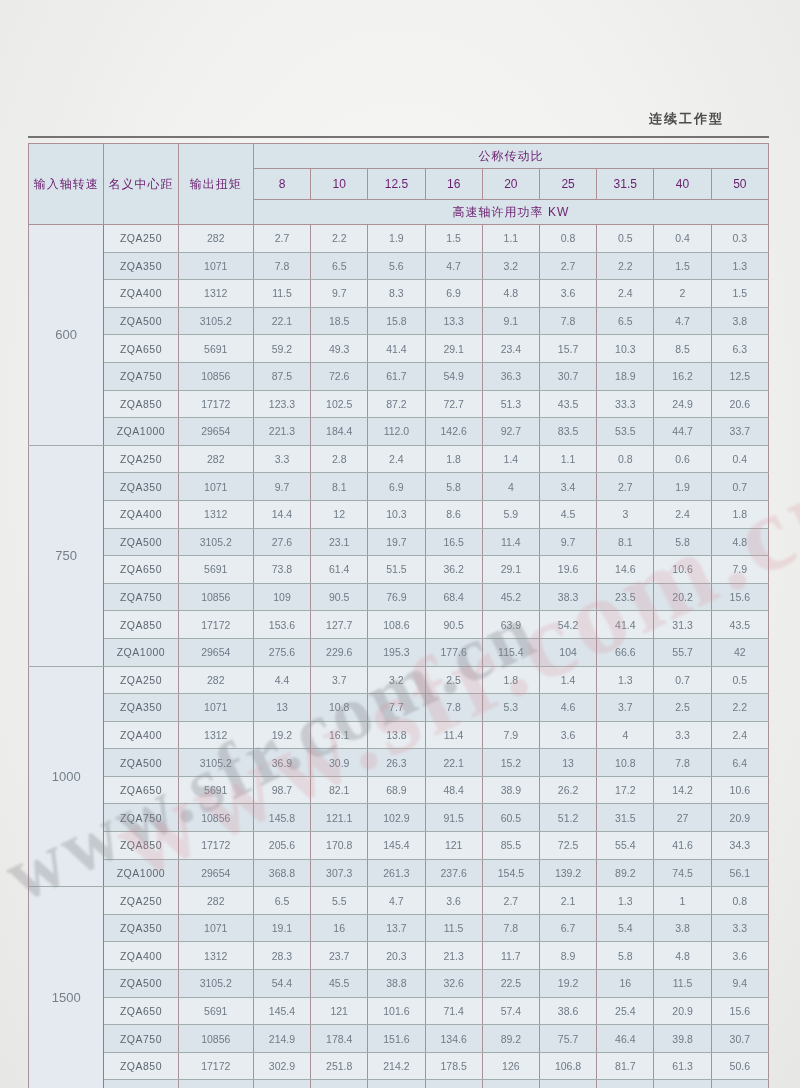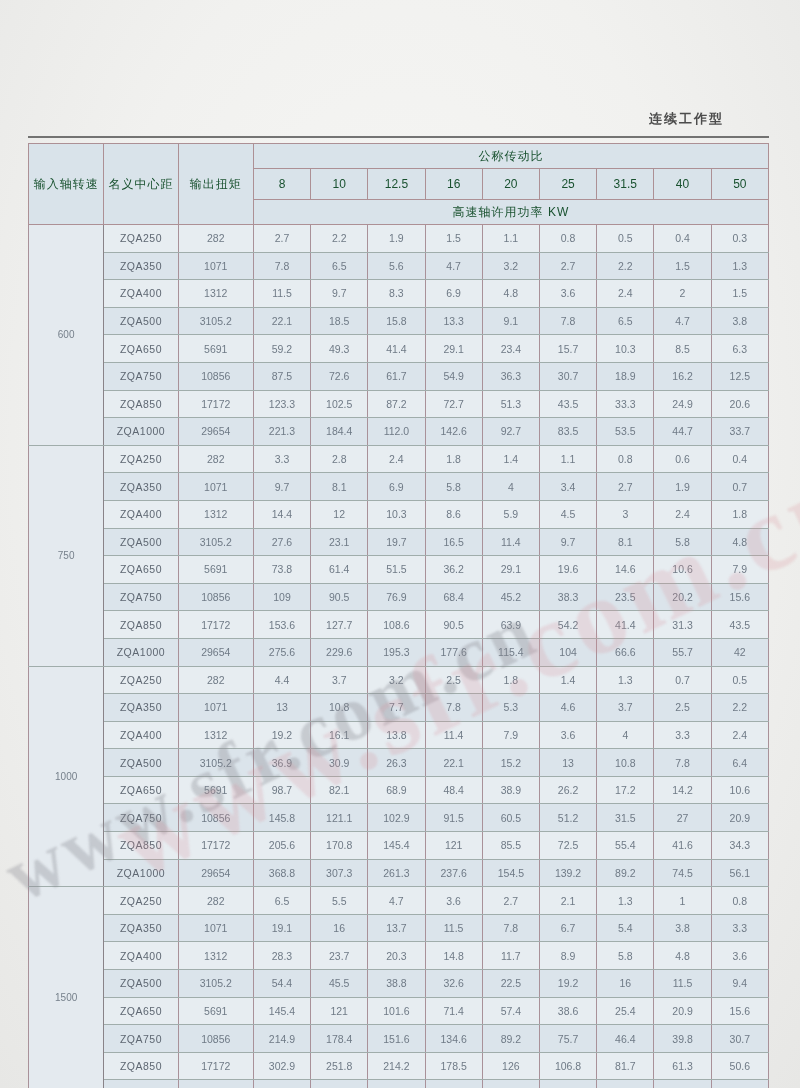--- a/index.html
+++ b/index.html
@@ -25,33 +25,33 @@
     border-collapse:collapse;table-layout:fixed;
     border:1.5px solid #8a8388;
     background:#e2eaf0;
   }
   .spec th,.spec td{
     padding:0;margin:0;text-align:center;vertical-align:middle;
     font-weight:normal;overflow:hidden;white-space:nowrap;
   }
   .spec th{
     border:1px solid #b08f95;background:#d8e3eb;
-    color:#14532d;font-size:12px;
+    color:#701a75;font-size:12px;
   }
   .spec td{
     border-left:1px solid #ab9099;border-right:1px solid #ab9099;
     border-top:1px solid #b59191;border-bottom:1px solid #9fadab;
     color:#6e7a87;font-size:10.5px;height:26.6px;
   }
   .band-cell{font-size:12px;letter-spacing:1px;height:24px;background:#dce7ee;}
   .ratio-cell{height:30px;font-size:11px;color:#68737f;}
   .corner-cell{font-size:12px;letter-spacing:1px;}
   tr.alt td{background:#dae4ec;}
   tr:not(.alt) td{background:#e6edf2;}
-  td.speed-cell{background:#e3eaf0 !important;color:#75808c;font-size:10px;border-right:1.5px solid #8a8388;}
+  td.speed-cell{background:#e3eaf0 !important;color:#75808c;font-size:13px;border-right:1.5px solid #8a8388;}
   td.model-cell{color:#5d6773;letter-spacing:.5px;}
   tr.group-start td{border-top:1.6px solid #9c5f5f;}
   .watermark,.watermark-pink{
     position:absolute;pointer-events:none;white-space:nowrap;
     font-family:"Liberation Serif","DejaVu Serif",serif;font-weight:bold;
     transform-origin:left bottom;z-index:6;filter:blur(1.2px);
   }
   .watermark{
     left:30px;top:830px;font-size:78px;letter-spacing:4px;
     color:rgba(138,138,148,0.34);transform:rotate(-26deg);
@@ -448,21 +448,21 @@
             <td>5.4</td>
             <td>3.8</td>
             <td>3.3</td>
           </tr>
           <tr>
             <td class="model-cell">ZQA400</td>
             <td>1312</td>
             <td>28.3</td>
             <td>23.7</td>
             <td>20.3</td>
-            <td>14.8</td>
+            <td>21.3</td>
             <td>11.7</td>
             <td>8.9</td>
             <td>5.8</td>
             <td>4.8</td>
             <td>3.6</td>
           </tr>
           <tr class="alt">
             <td class="model-cell">ZQA500</td>
             <td>3105.2</td>
             <td>54.4</td>

